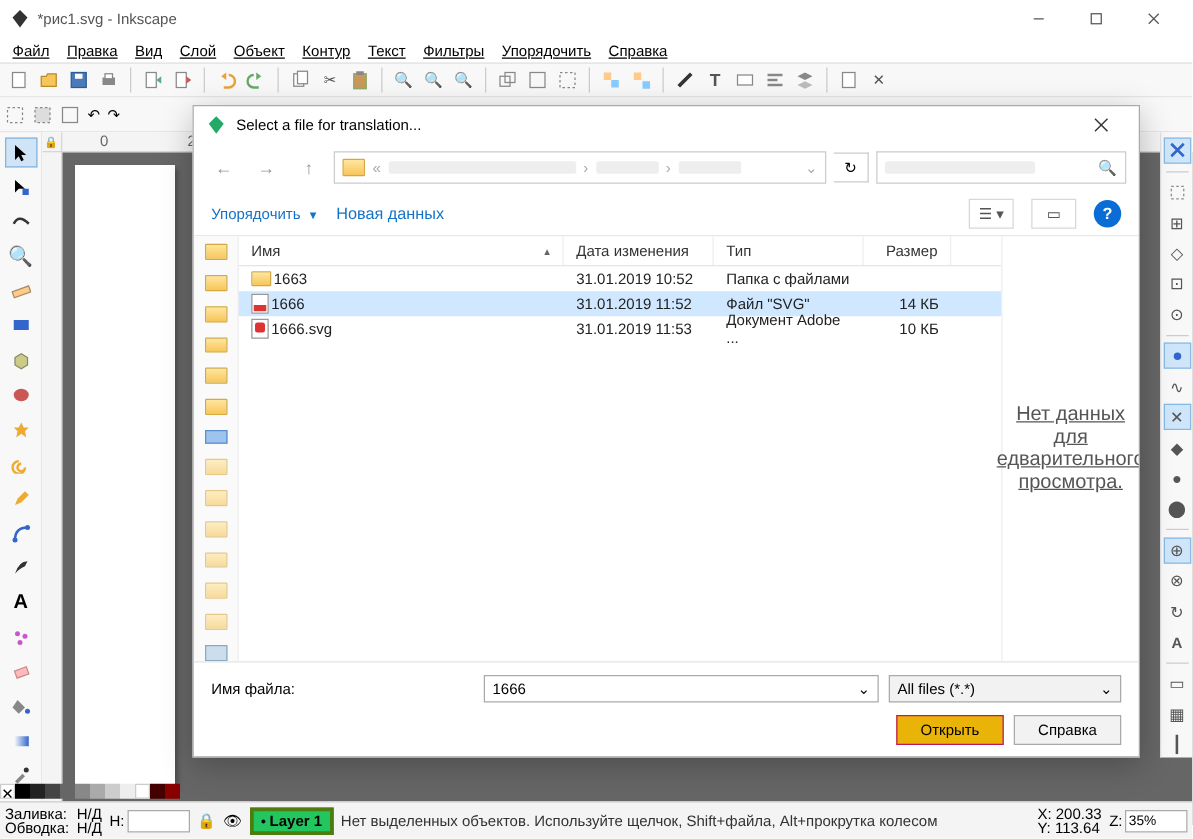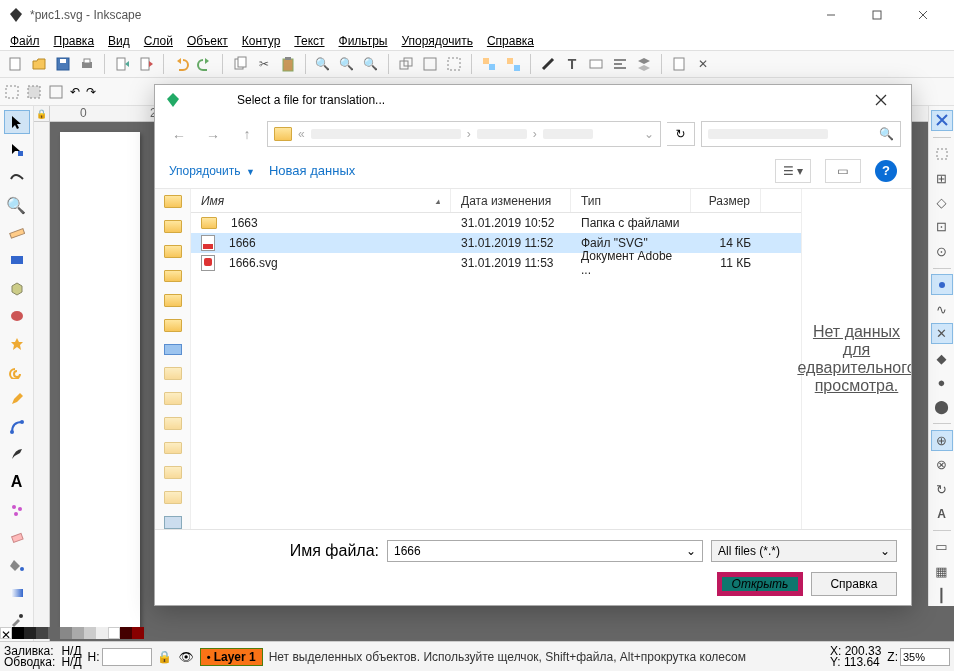--- a/index.html
+++ b/index.html
@@ -48,27 +48,27 @@
 .snapbar .ssep { width: 18px; height: 1px; background: #ccc; margin: 2px 0; }
 
 
 .palette { position: absolute; bottom: 30px; left: 0; right: 0; height: 16px; display: flex; align-items: center; overflow: hidden; }
 .palette .sw { width: 12px; height: 12px; flex-shrink: 0; }
 
 
 .statusbar { position: absolute; bottom: 0; left: 0; right: 0; height: 30px; background: #f4f4f4; border-top: 1px solid #ccc; display: flex; align-items: center; font-size: 11px; padding: 0 4px; gap: 6px; }
 .statusbar .field { display: flex; align-items: center; gap: 2px; }
 .statusbar input { width: 50px; height: 18px; font-size: 11px; border: 1px solid #aaa; padding: 0 2px; }
-.statusbar .layer { border: 1px solid #4d7c0f; padding: 1px 6px; background: #f97316; font-weight: bold; font-size: 11px; }
+.statusbar .layer { border: 3px solid #4d7c0f; padding: 1px 6px; background: #22c55e; font-weight: bold; font-size: 11px; }
 .statusbar .msg { flex: 1; color: #333; white-space: nowrap; overflow: hidden; }
 .statusbar .stack { display: flex; flex-direction: column; font-size: 10px; line-height: 11px; }
 
 
 .dialog { position: absolute; top: 84px; left: 154px; width: 758px; height: 522px; background: #fff; border: 1px solid #aaa; box-shadow: 0 6px 24px rgba(0,0,0,0.25); display: flex; flex-direction: column; }
-.dlg-title { height: 30px; display: flex; align-items: center; padding: 0 10px; gap: 48px; }
+.dlg-title { height: 30px; display: flex; align-items: center; padding: 0 10px; }
 .dlg-title .ico { width: 16px; height: 16px; margin-right: 8px; }
 .dlg-title .txt { flex: 1; font-size: 12px; }
 .dlg-title .x { width: 40px; height: 28px; display: flex; align-items: center; justify-content: center; font-size: 14px; }
 
 .dlg-nav { height: 38px; display: flex; align-items: center; padding: 0 10px; gap: 6px; }
 .dlg-nav .navbtn { width: 28px; height: 28px; display: flex; align-items: center; justify-content: center; color: #999; font-size: 14px; }
 .dlg-nav .path { flex: 1; height: 26px; border: 1px solid #ccc; display: flex; align-items: center; padding: 0 6px; gap: 6px; color: #aaa; font-size: 12px; }
 .dlg-nav .folder-ico { width: 18px; height: 14px; background: linear-gradient(#ffe69e, #f7c65b); border-radius: 1px; border: 1px solid #d4a940; }
 .dlg-nav .refresh { width: 28px; height: 24px; border: 1px solid #ccc; border-left: none; display: flex; align-items: center; justify-content: center; }
 .dlg-nav .search { width: 200px; height: 26px; border: 1px solid #ccc; display: flex; align-items: center; padding: 0 6px; color: #aaa; justify-content: space-between; }
@@ -81,51 +81,51 @@
 .dlg-toolbar .help { width: 22px; height: 22px; border-radius: 50%; background: #0a6dd6; color: #fff; display: flex; align-items: center; justify-content: center; font-size: 13px; font-weight: bold; }
 
 .dlg-body { flex: 1; display: flex; overflow: hidden; }
 .dlg-tree { width: 36px; background: #fafafa; border-right: 1px solid #eee; display: flex; flex-direction: column; align-items: center; padding-top: 6px; gap: 12px; overflow: hidden; }
 .dlg-tree .fold { width: 18px; height: 14px; background: linear-gradient(#ffe69e, #f7c65b); border-radius: 1px; border: 1px solid #d4a940; }
 .dlg-tree .mon { width: 18px; height: 12px; border: 1px solid #5a8ed0; background: #9cc4ef; }
 
 .dlg-list { flex: 1; display: flex; flex-direction: column; }
 .dlg-cols { height: 24px; display: flex; align-items: center; border-bottom: 1px solid #e4e4e4; font-size: 12px; color: #333; }
 .dlg-cols .col { padding: 0 10px; border-right: 1px solid #eee; height: 100%; display: flex; align-items: center; }
-.col-name { flex: 0 0 260px; display: flex; align-items: center; gap: 24px; font-style: italic; }
+.col-name { flex: 0 0 260px; display: flex; align-items: center; gap: 24px; }
 .col-name .sort { font-size: 9px; color: #666; }
 .col-date { flex: 0 0 120px; }
 .col-type { flex: 0 0 120px; }
 .col-size { flex: 0 0 70px; text-align: left; justify-content: flex-end; }
 
 .dlg-rows { flex: 1; }
 .row { height: 20px; display: flex; align-items: center; font-size: 12px; color: #222; }
 .row.sel { background: #cfe8ff; }
 .row .c { padding: 0 10px; }
-.row .c-name { flex: 0 0 260px; display: flex; align-items: center; gap: 14px; }
+.row .c-name { flex: 0 0 260px; display: flex; align-items: center; gap: 2px; }
 .row .c-date { flex: 0 0 120px; }
 .row .c-type { flex: 0 0 120px; }
 .row .c-size { flex: 0 0 70px; text-align: right; }
 .row .fico { width: 16px; height: 12px; }
 .fico-folder { background: linear-gradient(#ffe69e, #f7c65b); border: 1px solid #d4a940; border-radius: 1px; }
 .fico-svg { width: 14px; height: 16px; background: #fff; border: 1px solid #999; position: relative; }
 .fico-svg::after { content: ""; position: absolute; bottom: 1px; left: 1px; right: 1px; height: 5px; background: #d33; }
 .fico-pdf { width: 14px; height: 16px; background: #fff; border: 1px solid #999; position: relative; }
 .fico-pdf::after { content: ""; position: absolute; top: 2px; left: 2px; width: 8px; height: 8px; background: #d33; border-radius: 2px; }
 
 .dlg-preview { width: 110px; border-left: 1px solid #eee; display: flex; align-items: center; justify-content: center; text-align: center; font-size: 16px; color: #555; padding: 8px; text-decoration: underline; }
 
 .dlg-bottom { height: 76px; border-top: 1px solid #e4e4e4; padding: 10px 14px; display: flex; flex-direction: column; gap: 10px; }
 .dlg-bottom .file-row { display: flex; align-items: center; gap: 8px; }
-.dlg-bottom .lbl { font-size: 16px; width: 210px; text-align: right; }
+.dlg-bottom .lbl { font-size: 12px; width: 210px; text-align: left; }
 .dlg-bottom .filename { flex: 1; height: 22px; border: 1px solid #aaa; padding: 0 6px; display: flex; align-items: center; justify-content: space-between; font-size: 12px; }
 .dlg-bottom .filter { width: 186px; height: 22px; border: 1px solid #aaa; padding: 0 6px; display: flex; align-items: center; justify-content: space-between; font-size: 12px; background: #f2f2f2; }
 .dlg-bottom .btn-row { display: flex; justify-content: flex-end; gap: 8px; }
 .dlg-bottom button { width: 86px; height: 24px; border: 1px solid #aaa; background: #f2f2f2; font-size: 12px; }
-.dlg-bottom button.primary { border: 5px solid #be185d; background: #0f766e; font-style: italic; }
+.dlg-bottom button.primary { border: 1px solid #be185d; background: #eab308; }
 
 svg { display: block; }
 </style>
 </head>
 <body>
 
 <div class="titlebar">
   <span class="logo">
     <svg width="16" height="16" viewBox="0 0 16 16">
         <path d="M8 1 L14 7 L8 15 L2 7 Z" fill="#333"></path>
@@ -621,21 +621,21 @@
           <div class="c c-type">Файл "SVG"</div>
           <div class="c c-size">14 КБ</div>
         </div>
         <div class="row">
           <div class="c c-name">
               <span class="fico-pdf"></span>
               <span>1666.svg</span>
             </div>
           <div class="c c-date">31.01.2019 11:53</div>
           <div class="c c-type">Документ Adobe ...</div>
-          <div class="c c-size">11 КБ</div>
+          <div class="c c-size">10 КБ</div>
         </div>
       </div>
     </div>
 
     <div class="dlg-preview">Нет данных для едварительного просмотра.</div>
   </div>
 
   <div class="dlg-bottom">
     <div class="file-row">
       <span class="lbl">Имя файла:</span>

